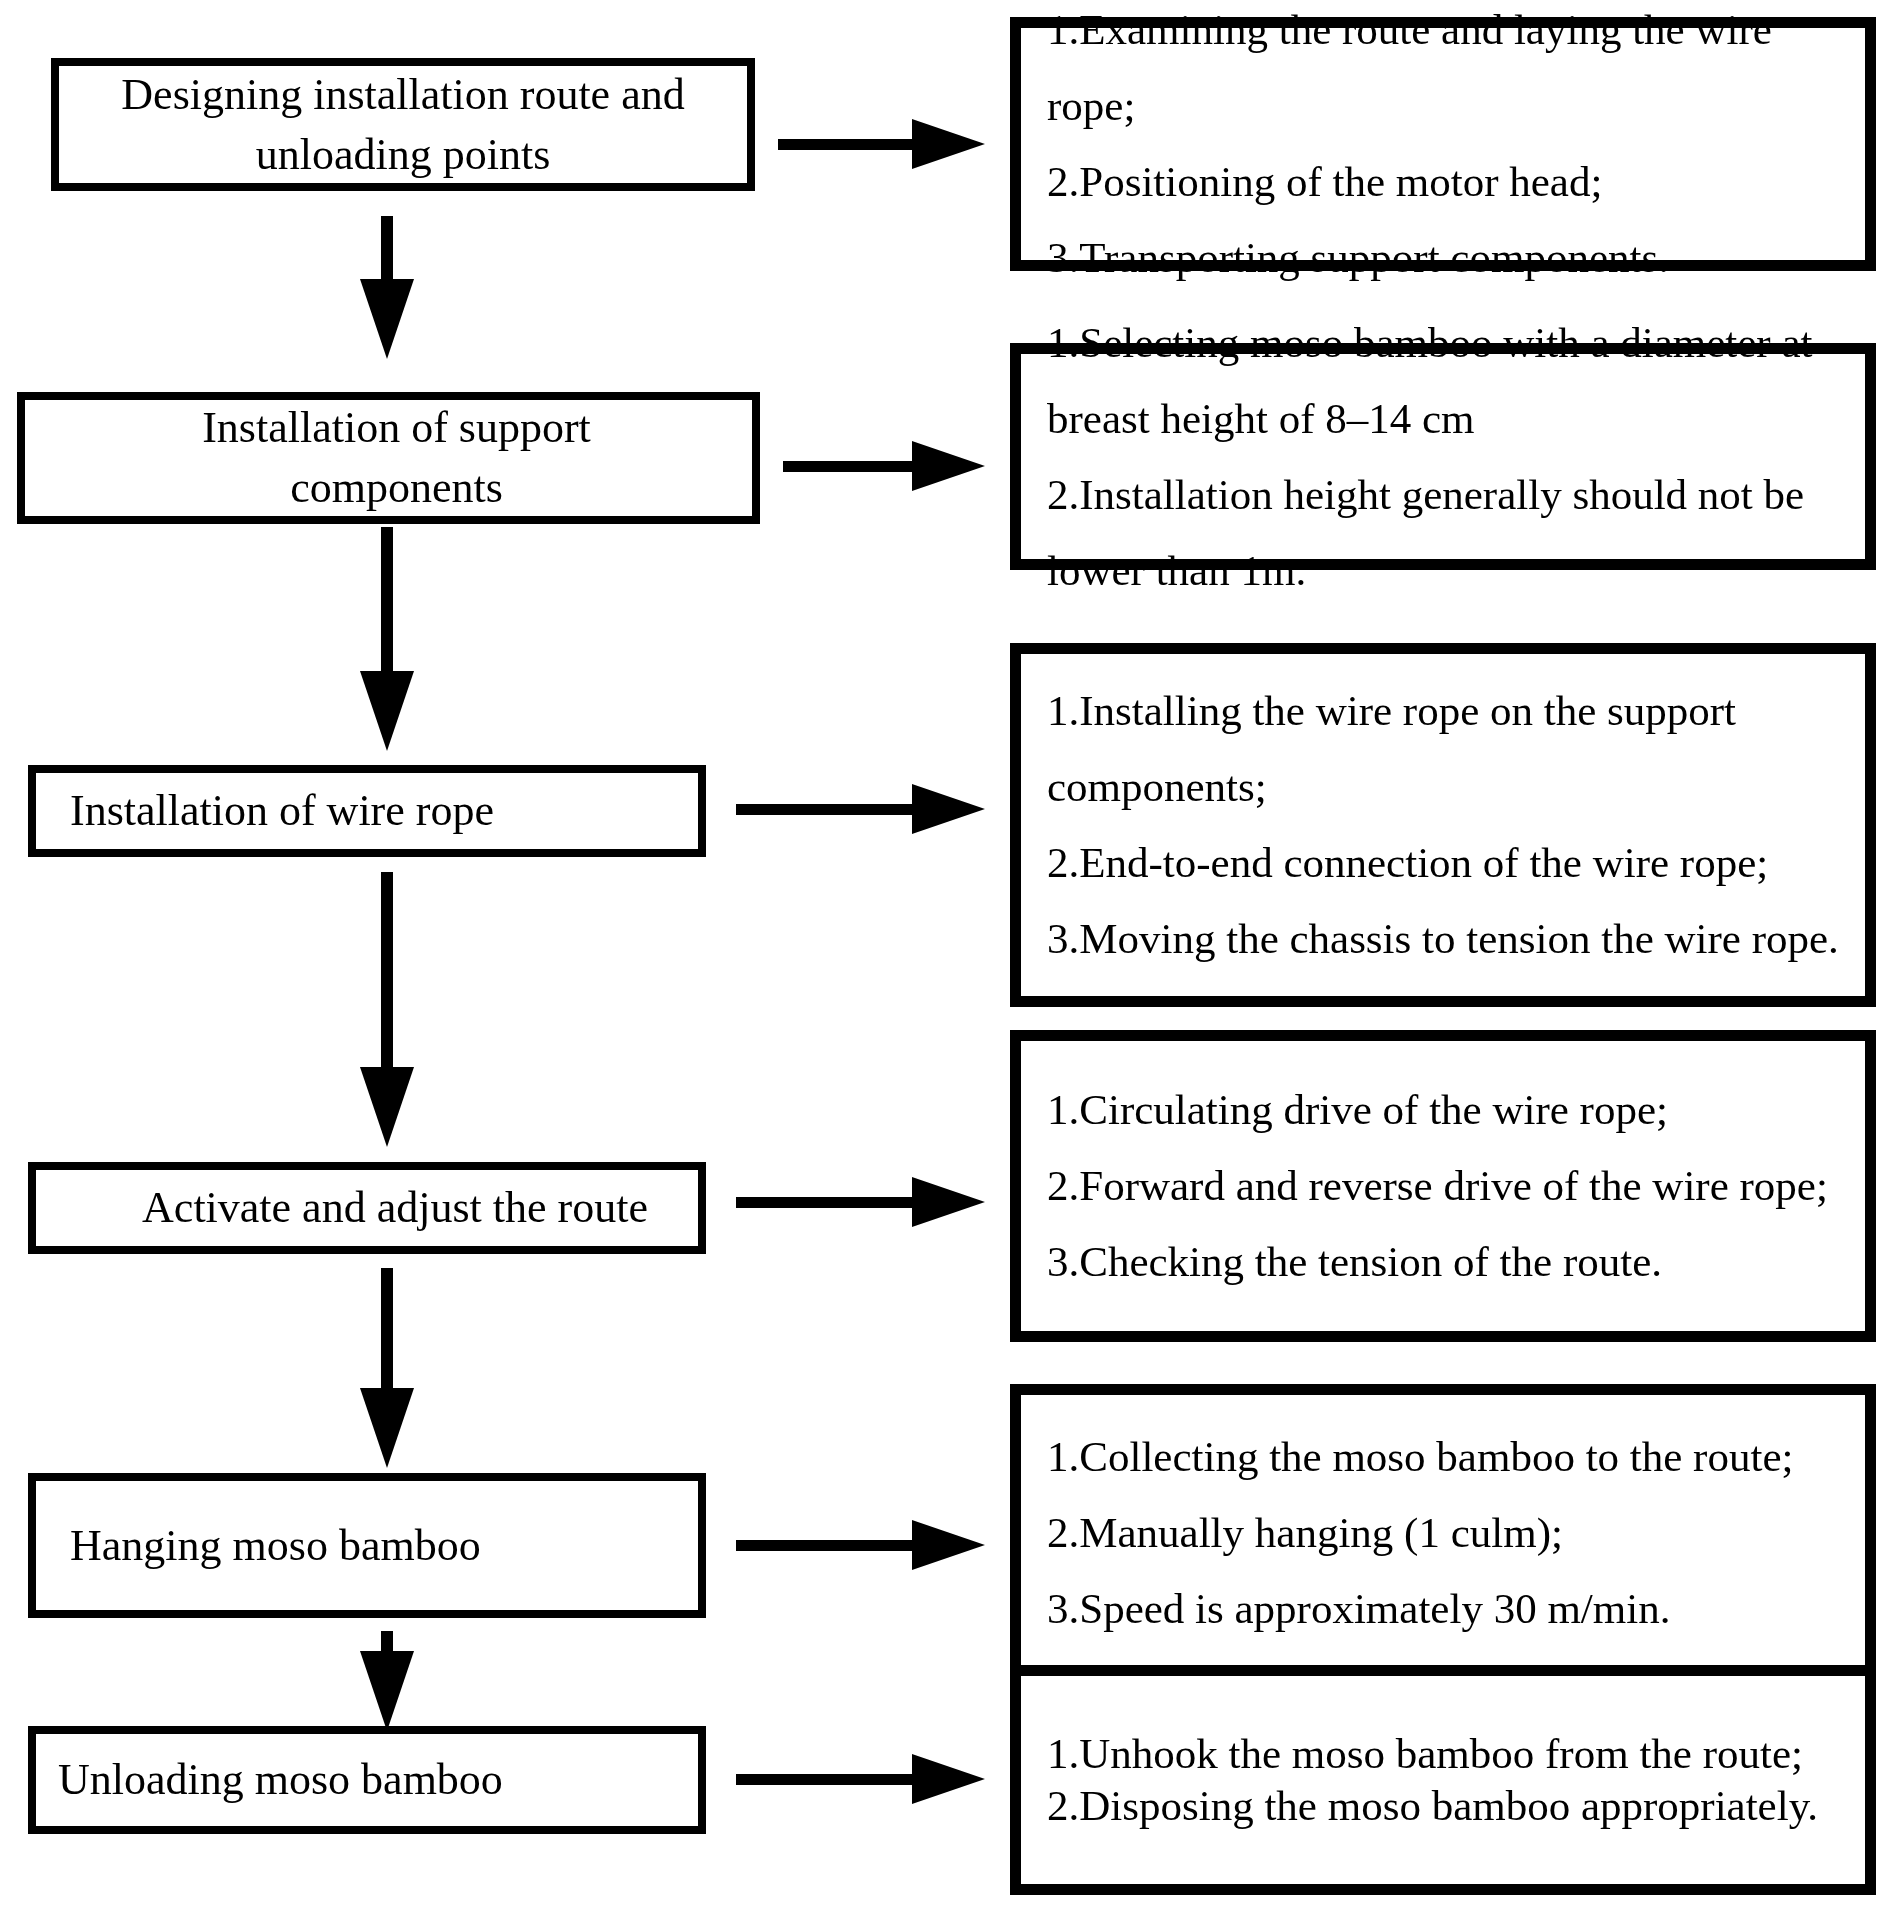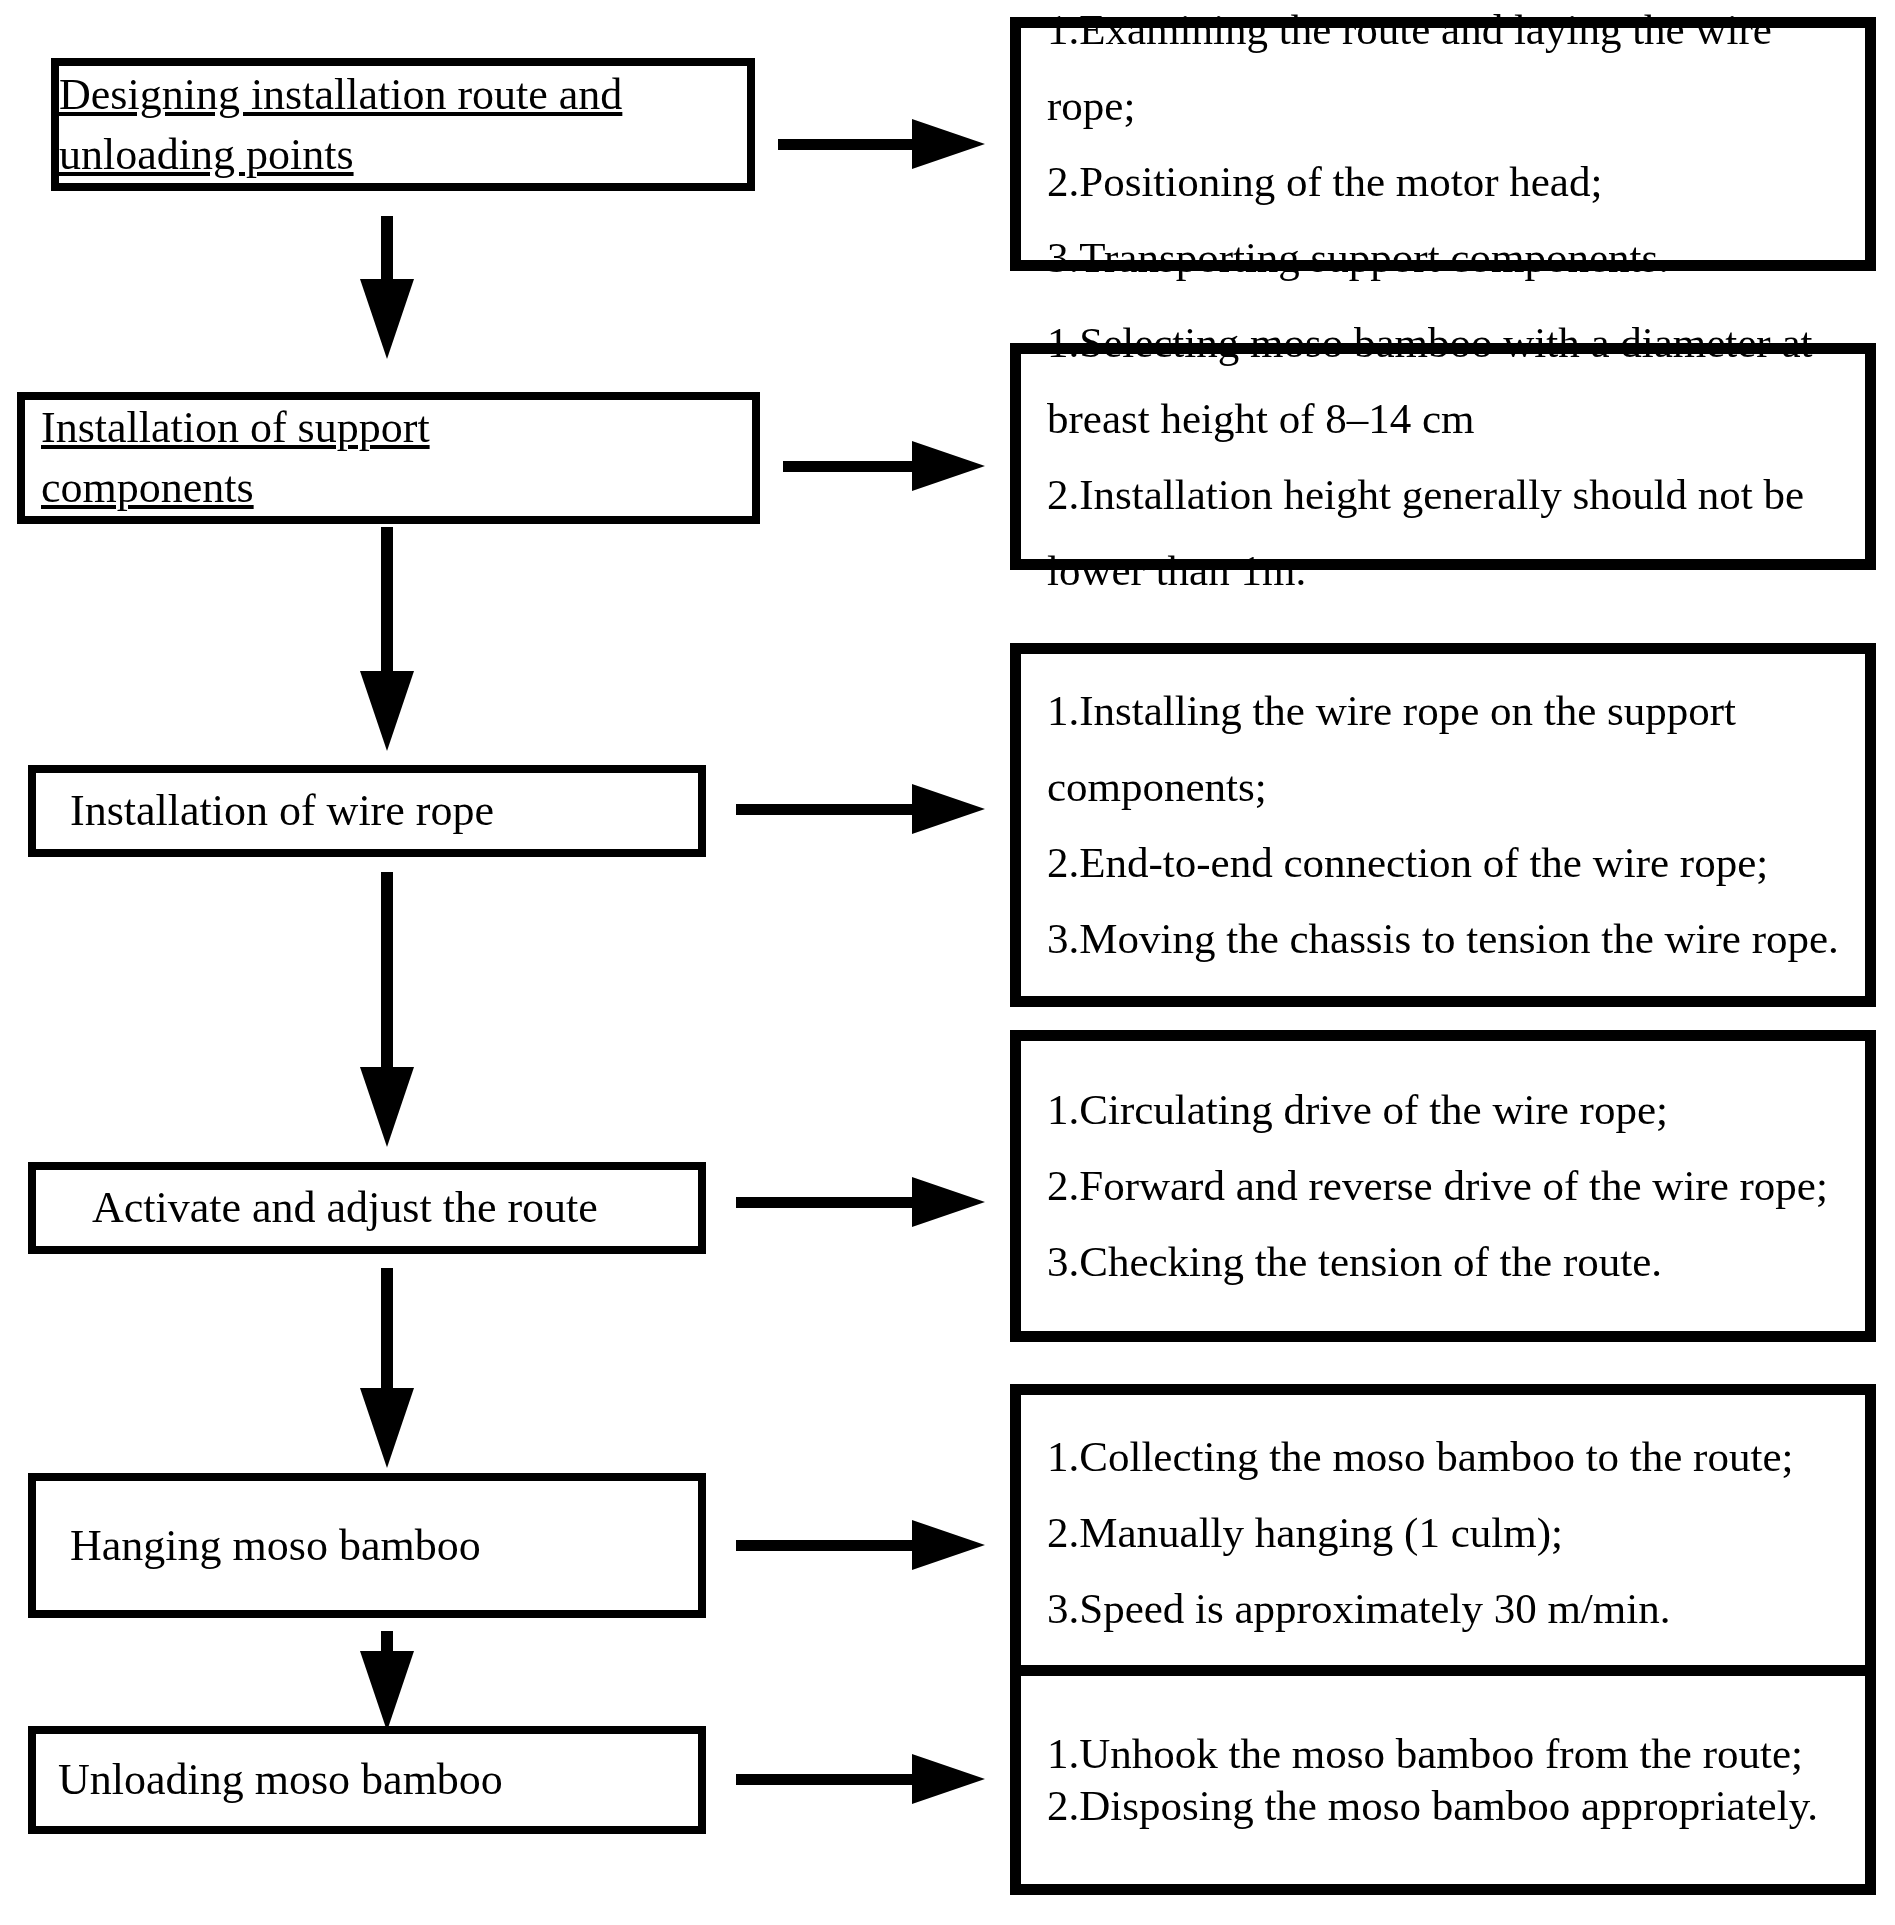--- a/index.html
+++ b/index.html
@@ -18,21 +18,21 @@
     box-sizing: border-box;
     border: 8.4px solid #000000;
     background: #ffffff;
     display: flex;
     flex-direction: column;
     justify-content: center;
     font-size: 44px;
     line-height: 60px;
     white-space: nowrap;
   }
-  .lbox.center { align-items: flex-start; text-align: center; text-decoration: underline; }
+  .lbox.center { align-items: center; text-align: center; }
   
   .rbox {
     position: absolute;
     left: 1010px;
     width: 866px;
     box-sizing: border-box;
     border: 11.2px solid #000000;
     background: #ffffff;
     display: flex;
     flex-direction: column;
@@ -125,21 +125,21 @@
   <div class="rbox" style="top:643px; height:364px;">
     <div class="item">1.Installing the wire rope on the support components;</div>
     <div class="item">2.End-to-end connection of the wire rope;</div>
     <div class="item">3.Moving the chassis to tension the wire rope.</div>
   </div>
   <div class="varrow" style="left:360px; top:872px; height:275px;">
     <div class="shaft"></div>
     <div class="head"></div>
   </div>
 
-  <div class="lbox" style="left:28px; top:1162px; width:678px; height:92px; padding-left:56px;">
+  <div class="lbox" style="left:28px; top:1162px; width:678px; height:92px; padding-left:56px;align-items:center;">
     <div>Activate and adjust the route</div>
   </div>
   <div class="harrow" style="left:736px; top:1177px; width:249px;">
     <div class="shaft"></div>
     <div class="head"></div>
   </div>
   <div class="rbox" style="top:1030px; height:312px;">
     <div class="item">1.Circulating drive of the wire rope;</div>
     <div class="item">2.Forward and reverse drive of the wire rope;</div>
     <div class="item">3.Checking the tension of the route.</div>

